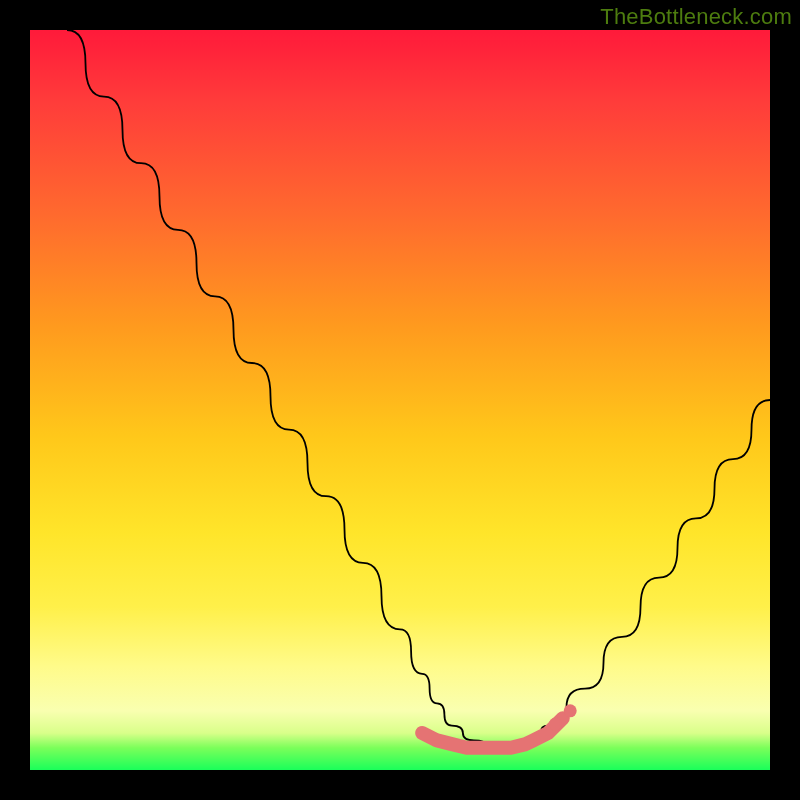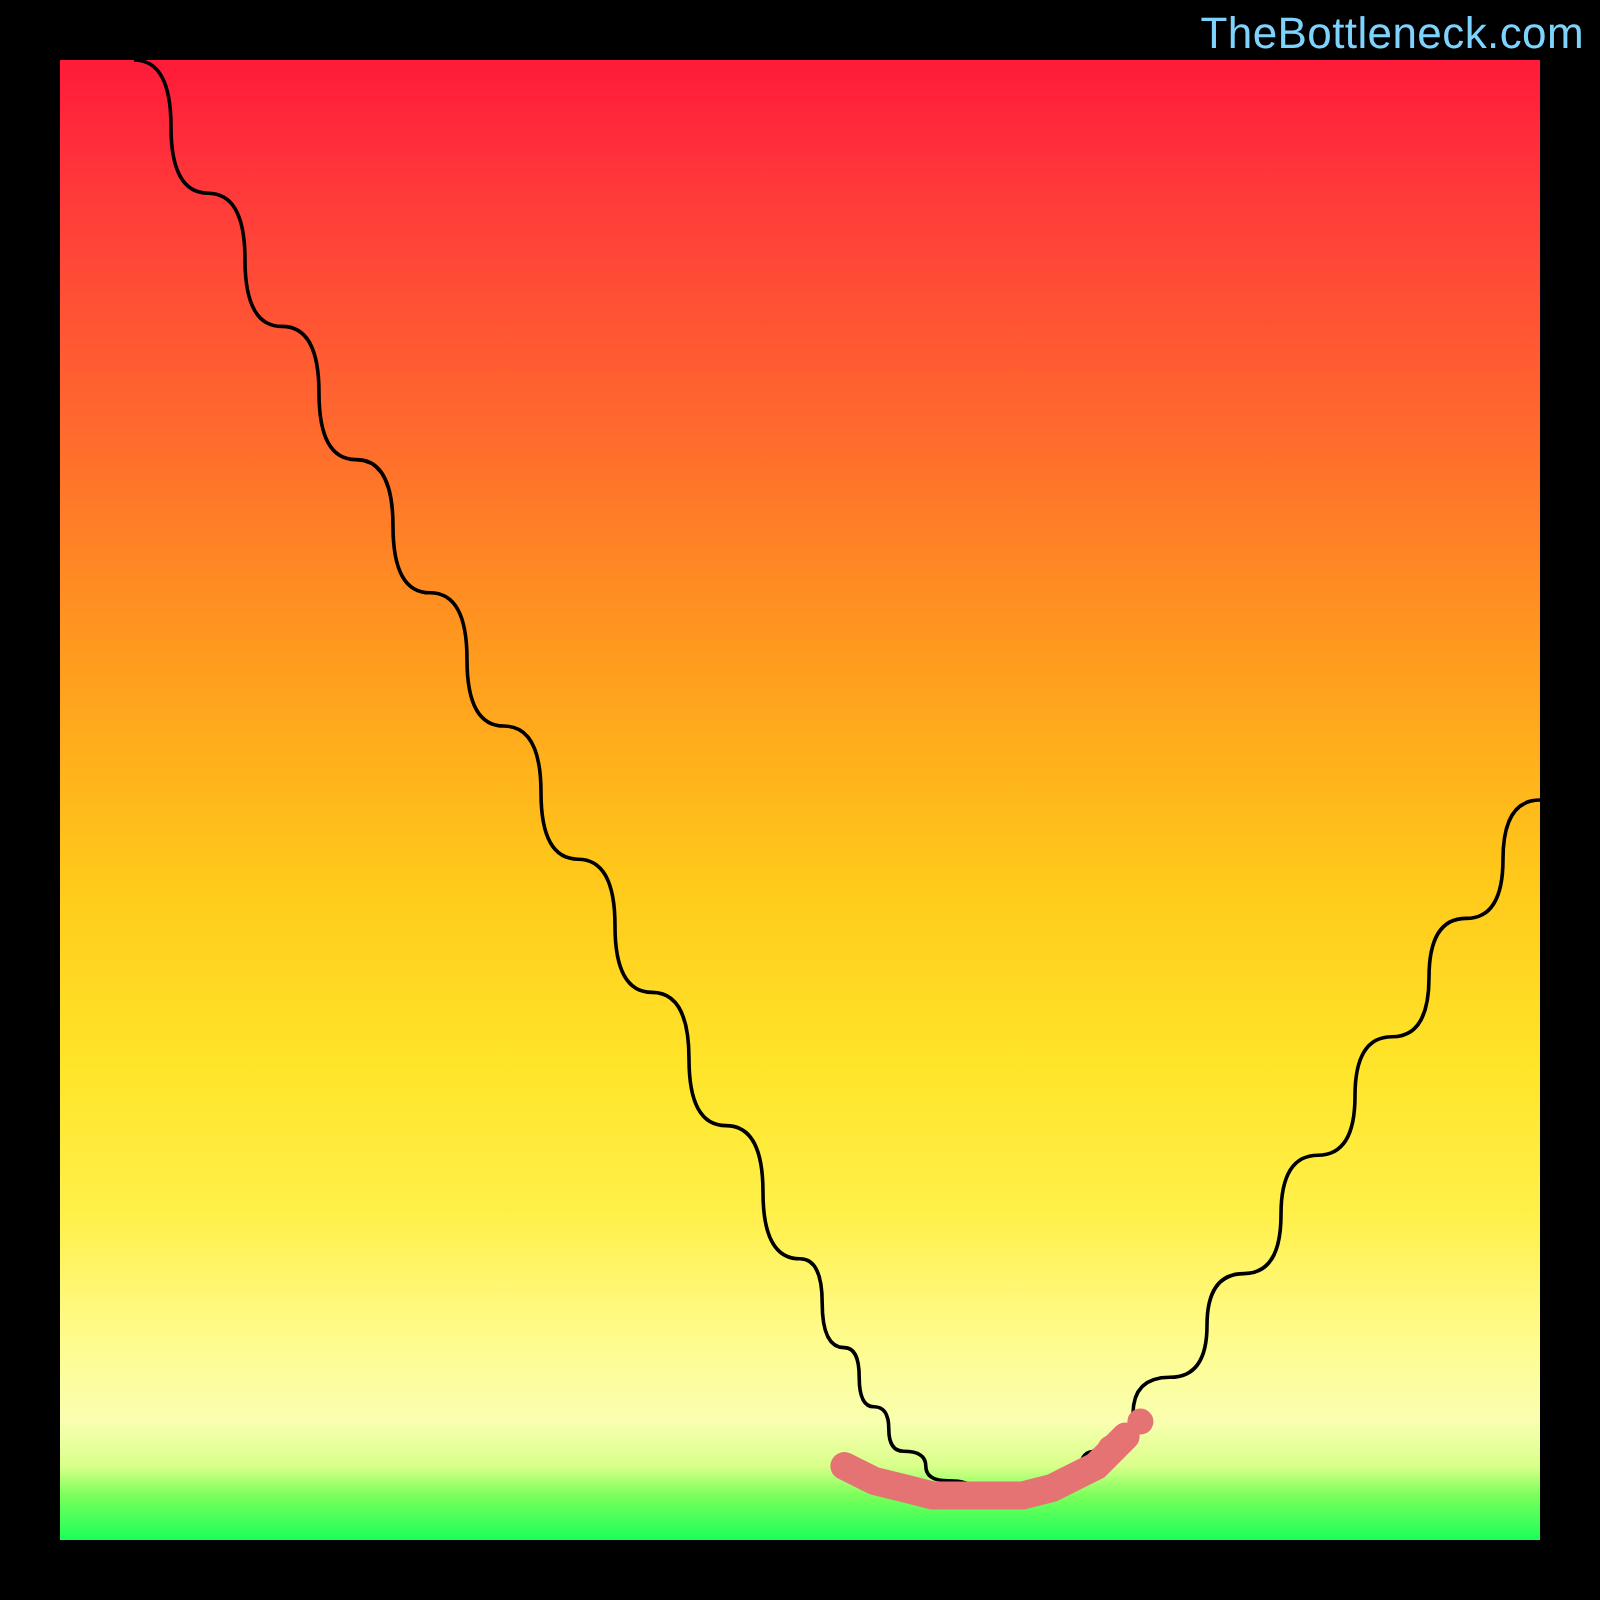--- a/index.html
+++ b/index.html
@@ -44,21 +44,21 @@
     left: 0;
     top: 0;
     width: 740px;
     height: 740px;
     overflow: visible;
   }
   .watermark {
     position: absolute;
     top: 4px;
     right: 8px;
-    color: #7dd3fc;
+    color: #4d7c0f;
     font-family: Arial, Helvetica, sans-serif;
     font-size: 22px;
     letter-spacing: 0.2px;
     user-select: none;
   }
 </style>
 </head>
 <body>
 
 <div class="stage">

